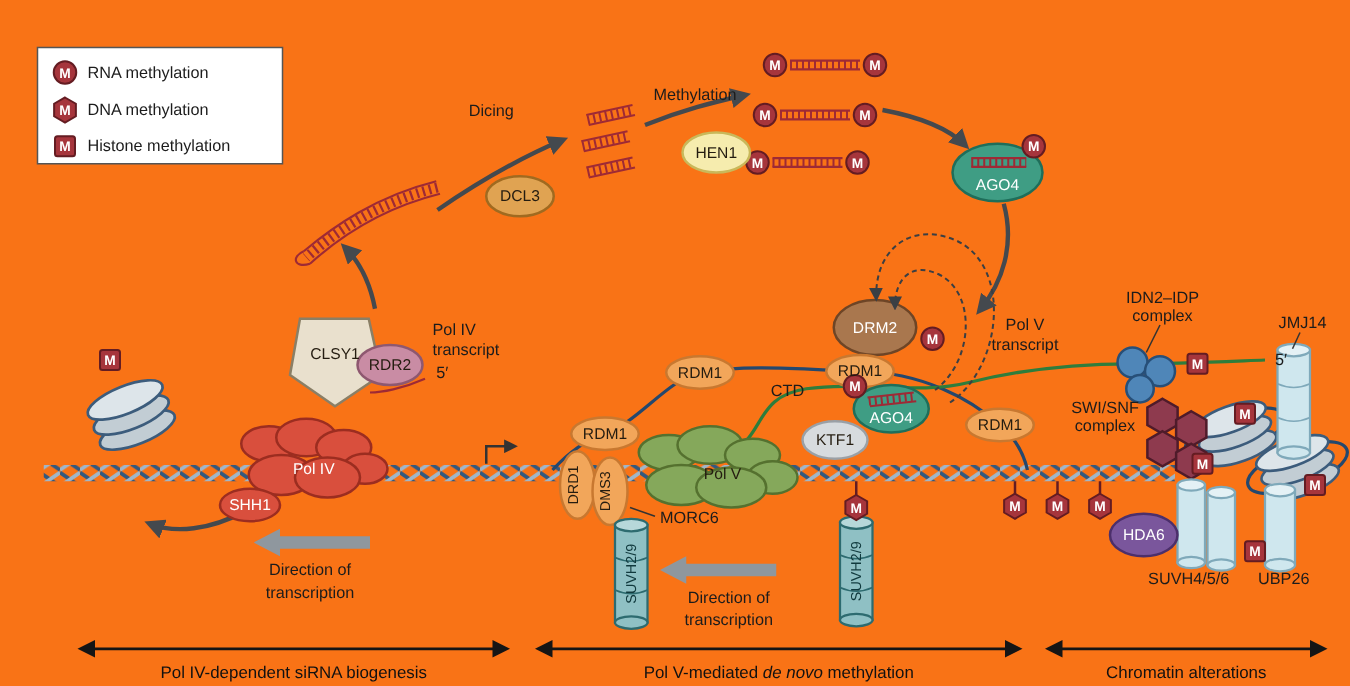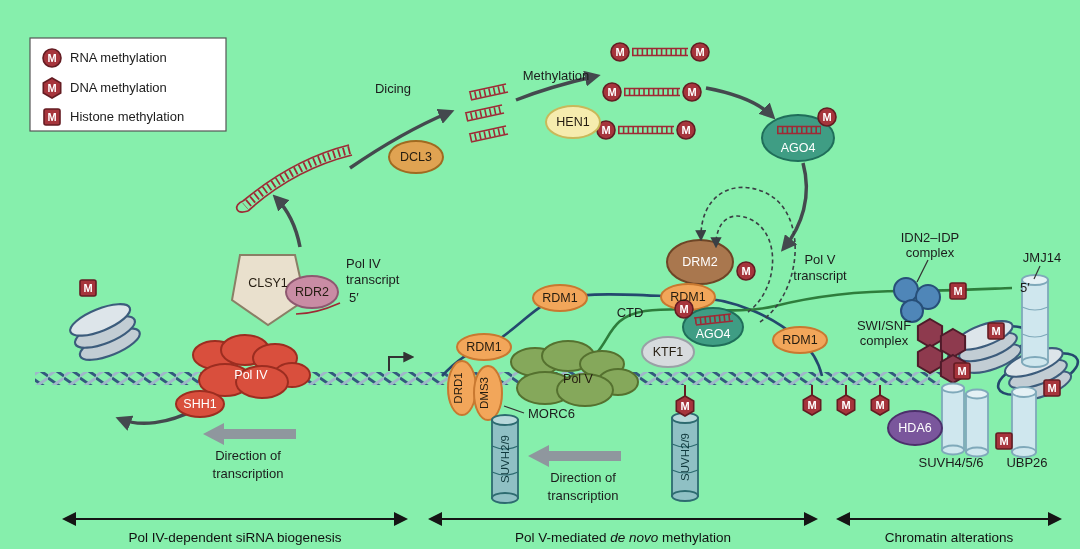--- a/index.html
+++ b/index.html
@@ -1,16 +1,16 @@
 <!DOCTYPE html>
 <html><head>
 <meta charset="utf-8">
 <style>
   html,body{margin:0;padding:0;background:#ffffff;}
-  #fig{width:1080px;height:549px;position:relative;background:#86efac;overflow:hidden;}
+  #fig{width:1080px;height:549px;position:relative;background:#f97316;overflow:hidden;}
   svg text{font-family:"Liberation Sans", sans-serif;}
   .lbl{font-size:13px;fill:#1c1c1c;}
   .prot{font-size:12.5px;fill:#241c10;}
   .protw{font-size:12.5px;fill:#ffffff;}
   .mtxt{font-size:11px;font-weight:bold;fill:#ffffff;}
   .sec{font-size:13.5px;fill:#111111;}
   .it{font-style:italic;}
   .sm{font-size:11.5px;}
   .rungs{stroke:#9e2a35;stroke-width:8;stroke-dasharray:1.8 3.4;fill:none;}
   .rungs-sm{stroke:#9e2a35;stroke-width:7;stroke-dasharray:1.6 3.2;fill:none;}

